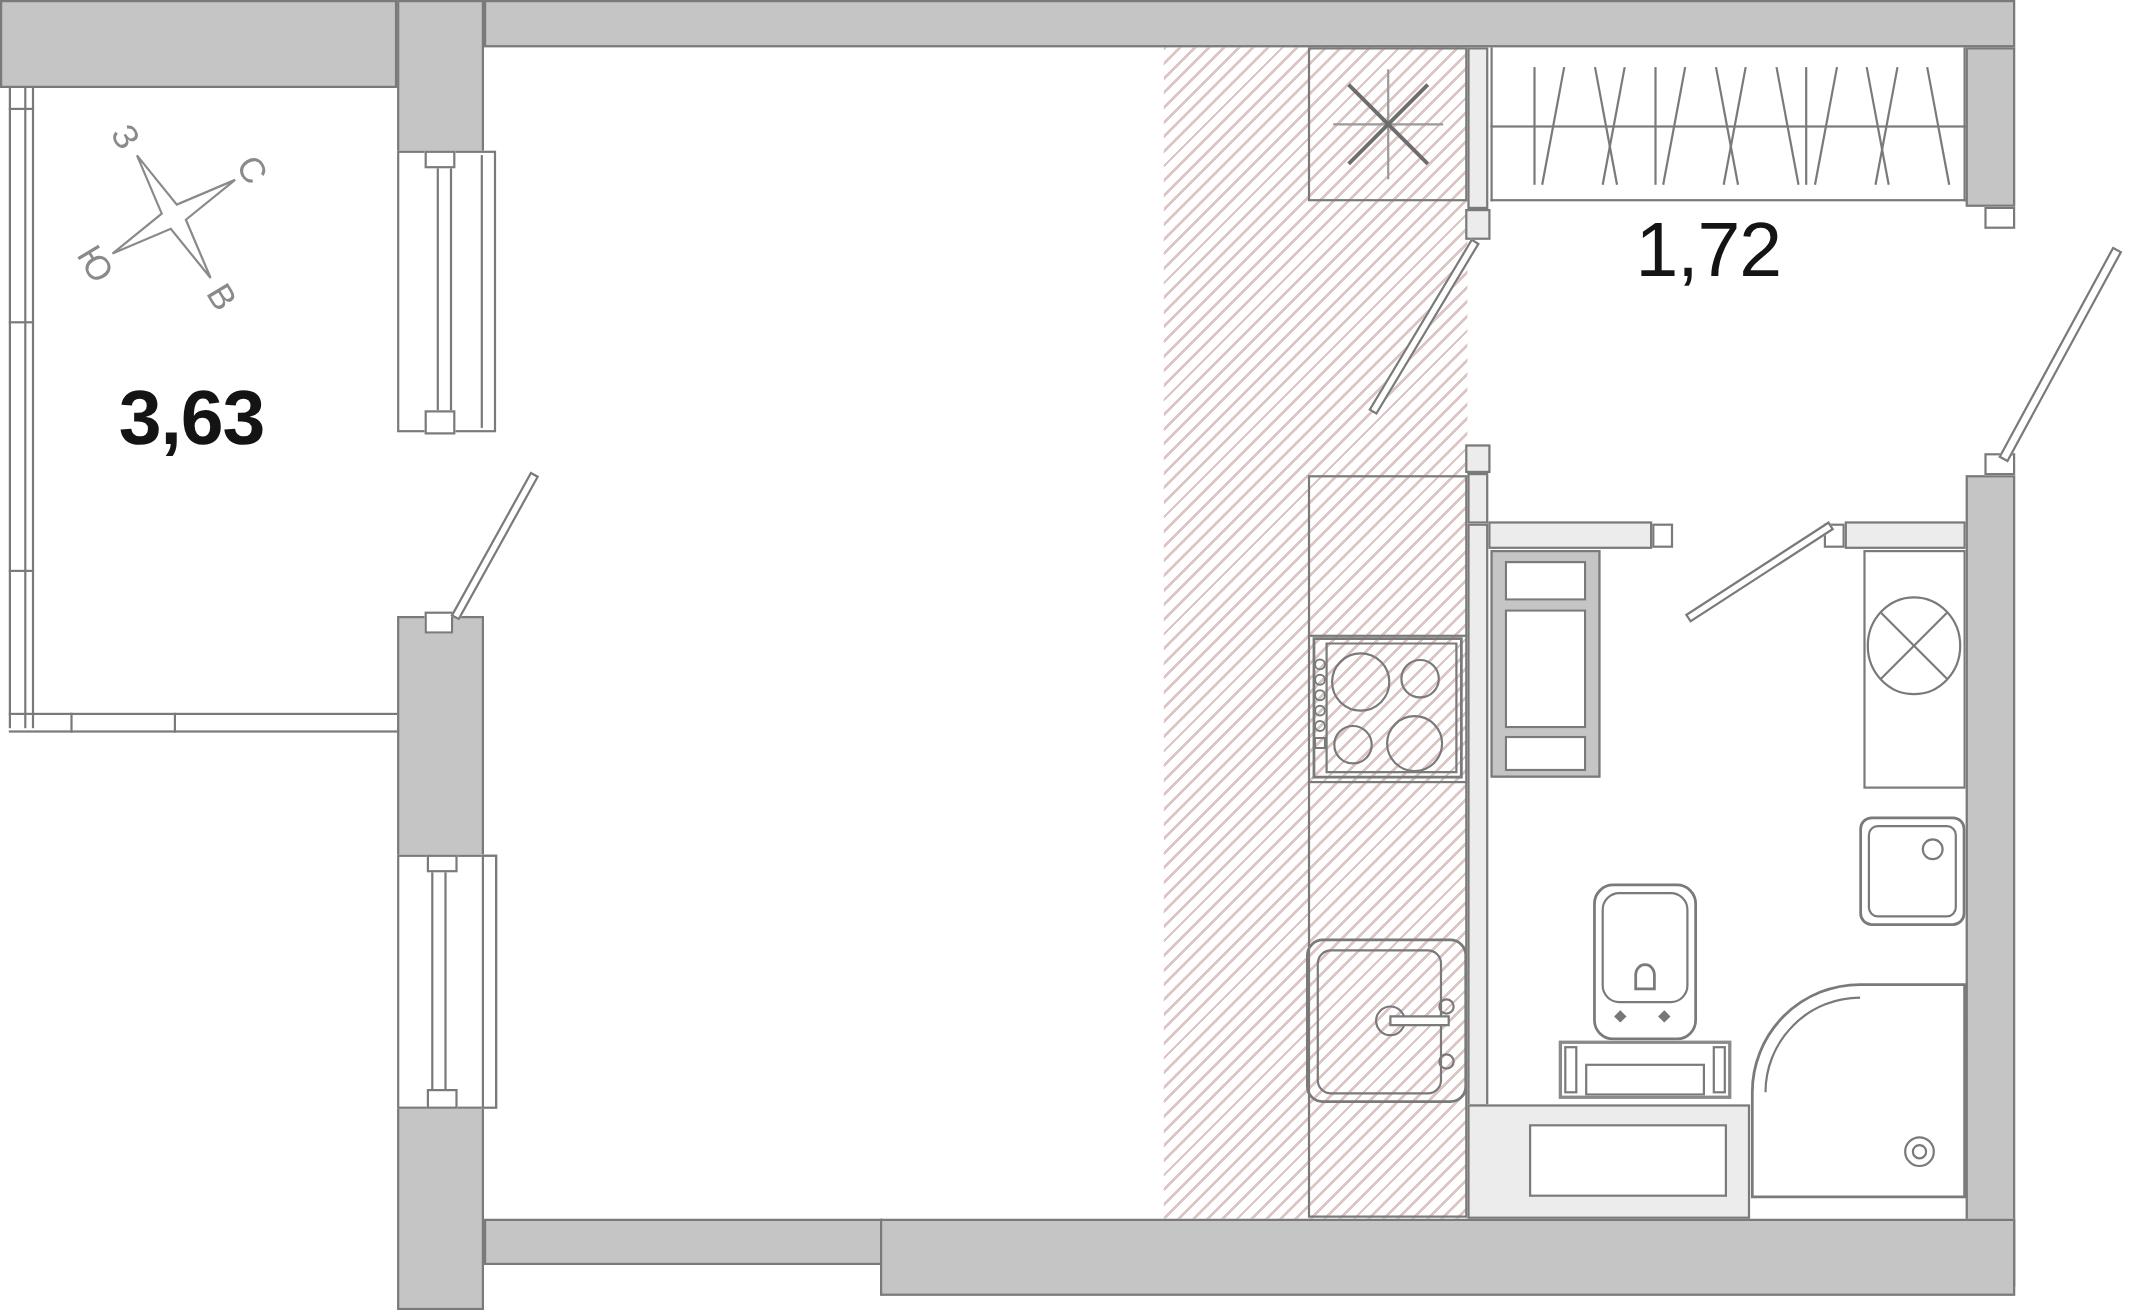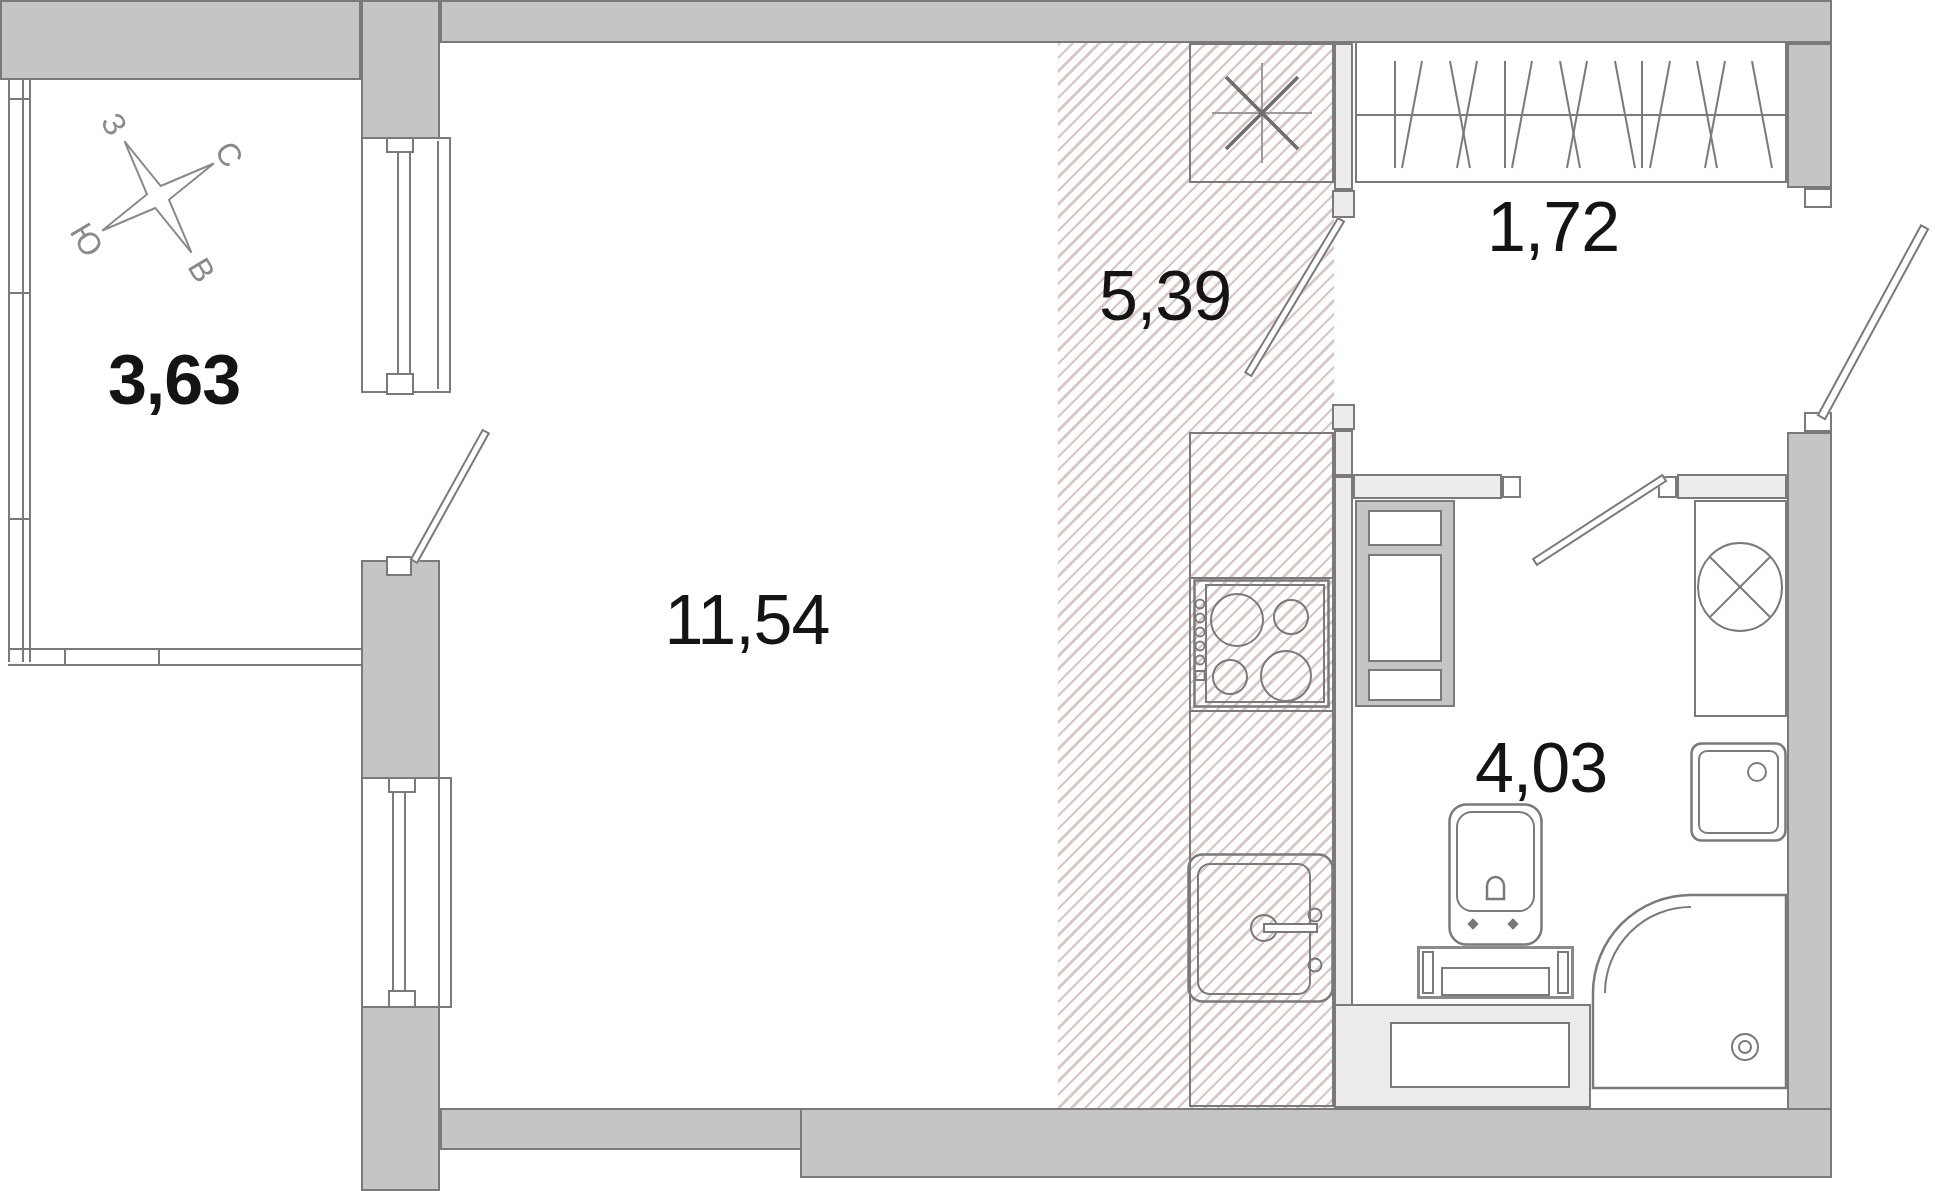--- a/index.html
+++ b/index.html
@@ -183,18 +183,15 @@
       <g font-size="32" fill="#8a8a8a" stroke="none" text-anchor="middle" font-family="Liberation Sans, sans-serif">
         <text x="120" y="48">С</text>
         <text x="205" y="131">В</text>
         <text x="120" y="214">Ю</text>
         <text x="35" y="131">З</text>
       </g>
     </g>
   </svg>
 
   <span class="room-label" style="left:174px;top:380px;font-weight:bold;">3,63</span>
-  <span class="room-label" style="left:747px;top:620px;">11,54</span>
-  <span class="room-label" style="left:1165px;top:296px;">5,39</span>
   <span class="room-label" style="left:1553px;top:227px;">1,72</span>
-  <span class="room-label" style="left:1541px;top:768px;">4,03</span>
 
 </div>
 
 </body></html>

